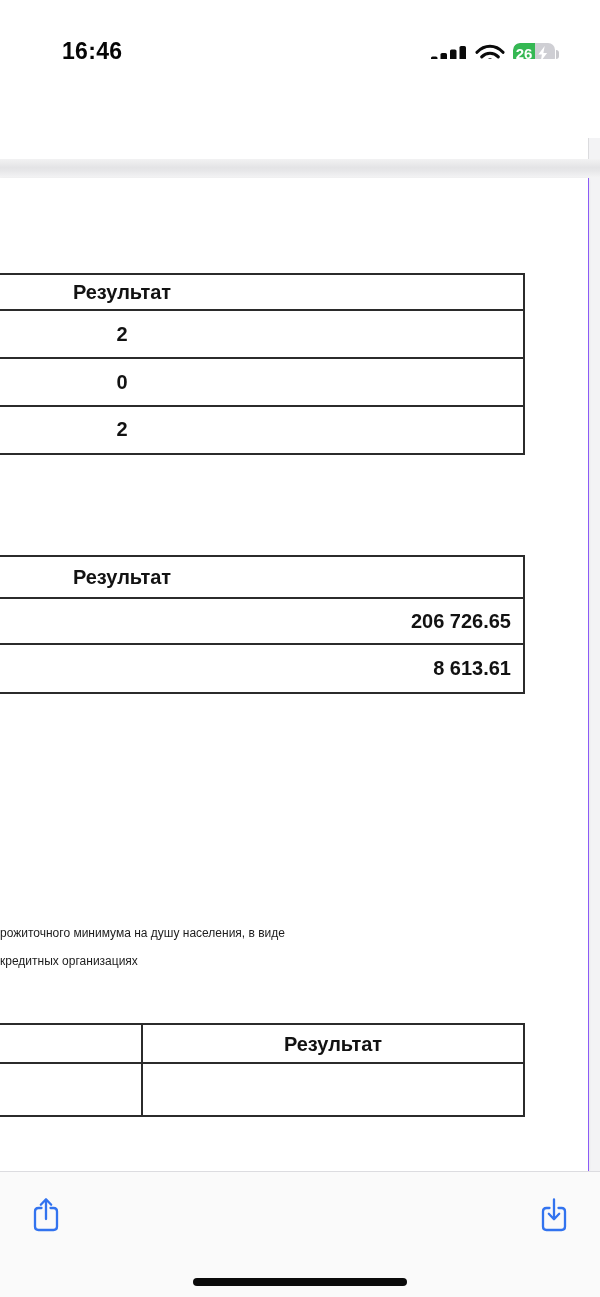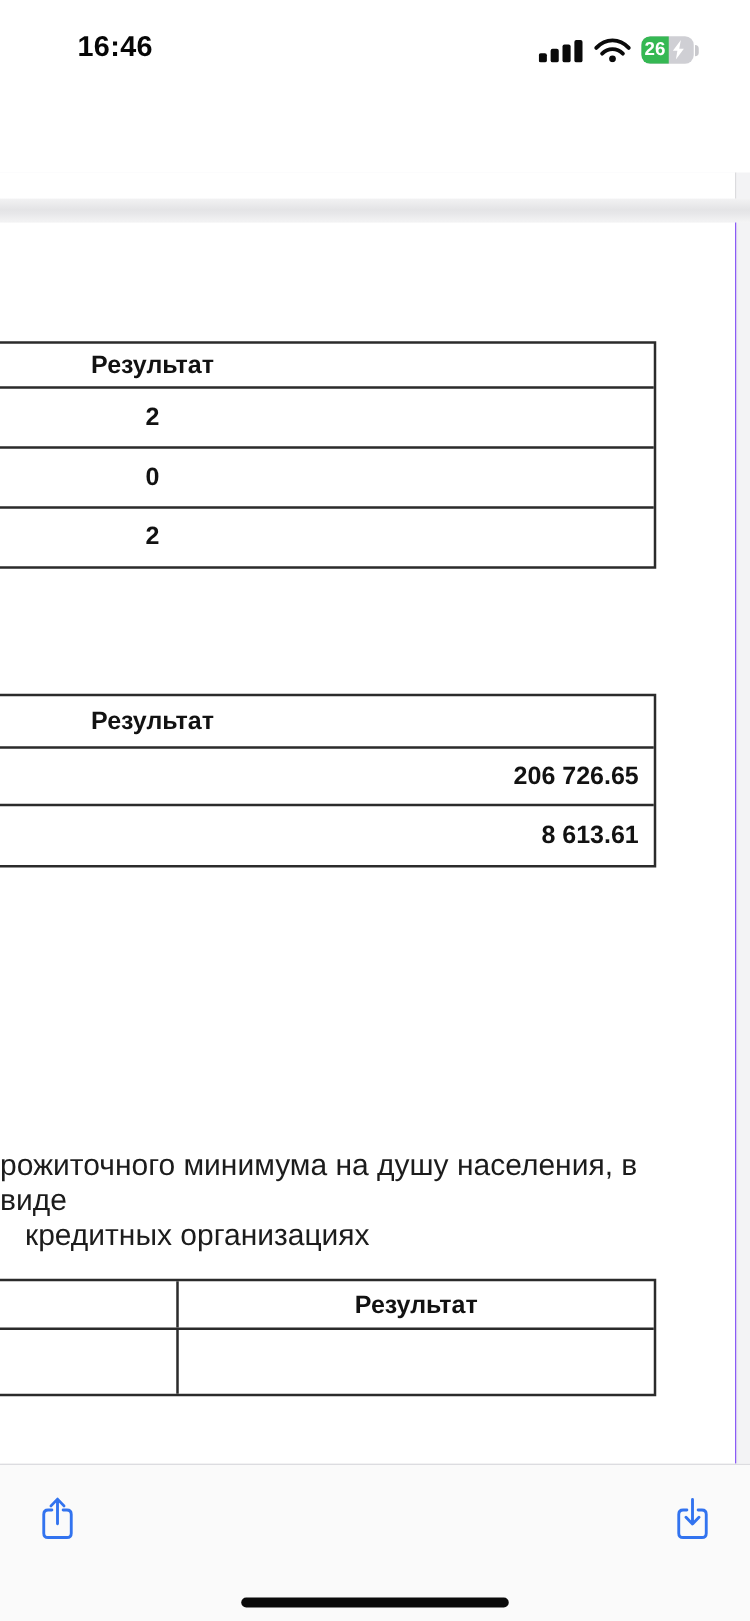--- a/index.html
+++ b/index.html
@@ -4,21 +4,21 @@
 <style>
   * { margin:0; padding:0; box-sizing:border-box; }
   html,body { width:600px; height:1297px; }
   body {
     position:relative; background:#ffffff; overflow:hidden;
     font-family:"Liberation Sans","DejaVu Sans",sans-serif;
     -webkit-font-smoothing:antialiased;
   }
 
   
-  .status-bar { position:absolute; top:0; left:0; width:592px; height:59px; background:#fff; }
+  .status-bar { position:absolute; top:14px; left:0; width:592px; height:59px; background:#fff; }
   .time { position:absolute; left:62px; top:24px; font-size:23px; font-weight:700; color:#060606; letter-spacing:.3px; }
   .status-right { position:absolute; top:28px; right:33px; display:flex; align-items:center; gap:8px; height:24px;text-decoration:underline; }
   .battery { display:flex; align-items:center; }
   .battery-body { position:relative; width:42px; height:22px; border-radius:7px; background:#cfcfd4; overflow:hidden; }
   .battery-green { position:absolute; left:0; top:0; width:22px; height:22px; background:#35b853; border-radius:7px 0 0 7px; }
   .battery-pct { position:absolute; left:0; top:0; width:23px; height:22px; line-height:22px; text-align:center;
                  font-size:15px; font-weight:700; color:#fff; }
   .battery-bolt { position:absolute; left:23px; top:3px; }
   .battery-cap { width:3px; height:9px; margin-left:1.5px; background:#c9c9cd; border-radius:0 3px 3px 0; }
 
@@ -49,22 +49,22 @@
   .t2 .h { height:42px; line-height:41px; }
   .t2 .r { height:46px; line-height:45px; text-align:right; padding-right:12px; }
   .t2 .r:last-child { height:47px; line-height:46px; }
   .t3 { top:845px; }
   .t3 .row { display:flex; text-align:left; }
   .t3 .c-left { width:422px; border-right:2px solid #2b2b2b; }
   .t3 .c-right { flex:1; text-align:center; }
   .t3 .h { height:39px; line-height:38px; }
   .t3 .r { height:51px; line-height:50px; }
 
-  .par { position:absolute; top:741px; left:0; width:545px; font-size:24px; line-height:28px; color:#1c1c1c; }
-  .par .l2 { padding-left:20px; }
+  .par { position:absolute; top:741px; left:0; width:545px; font-size:12px; line-height:28px; color:#1c1c1c; }
+  .par .l2 { padding-left:0; }
 
   
   .toolbar { position:absolute; top:1171px; left:0; width:600px; height:126px; background:#fafafa; border-top:1px solid #dcdce0; }
   .tool-btn { position:absolute; top:22px; width:40px; height:44px; background:none; border:none; cursor:pointer; }
   .share-btn { left:26px; }
   .download-btn { right:26px; }
   .home-indicator { position:absolute; left:193px; top:106px; width:214px; height:8px; border-radius:4px; background:#0a0a0a; }
 </style>
 </head>
 <body>

